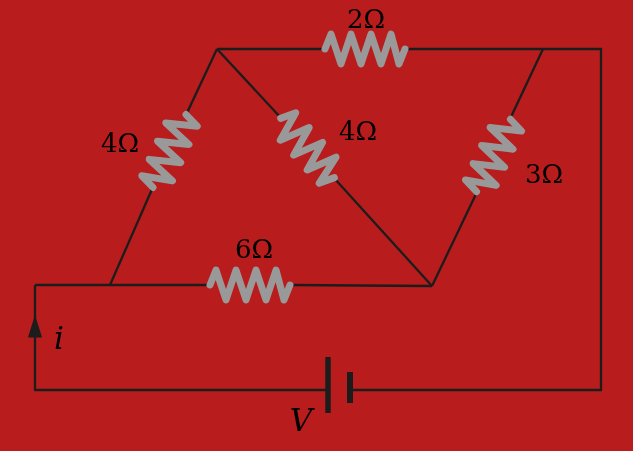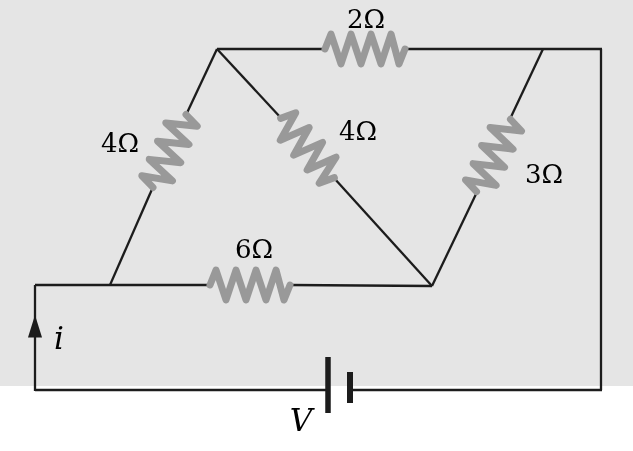--- a/index.html
+++ b/index.html
@@ -7,22 +7,22 @@
     padding: 0;
     background: #ffffff;
     width: 633px;
     height: 451px;
     overflow: hidden;
     font-family: "DejaVu Serif", "Liberation Serif", serif;
   }
   .circuit-wrap {
     position: relative;
     width: 633px;
-    height: 386px;
-    background: #e5e5e5;
+    height: 451px;
+    background: #b91c1c;
   }
   svg { display: block; }
   .wire {
     stroke: #1c1c1c;
     stroke-width: 2.3;
     fill: none;
     stroke-linecap: butt;
   }
   .res {
     stroke: #999999;

